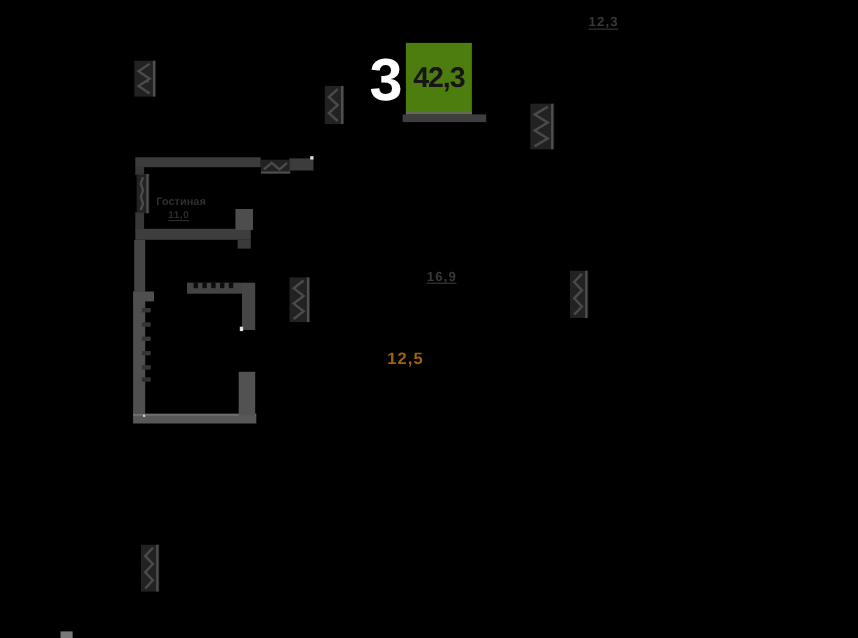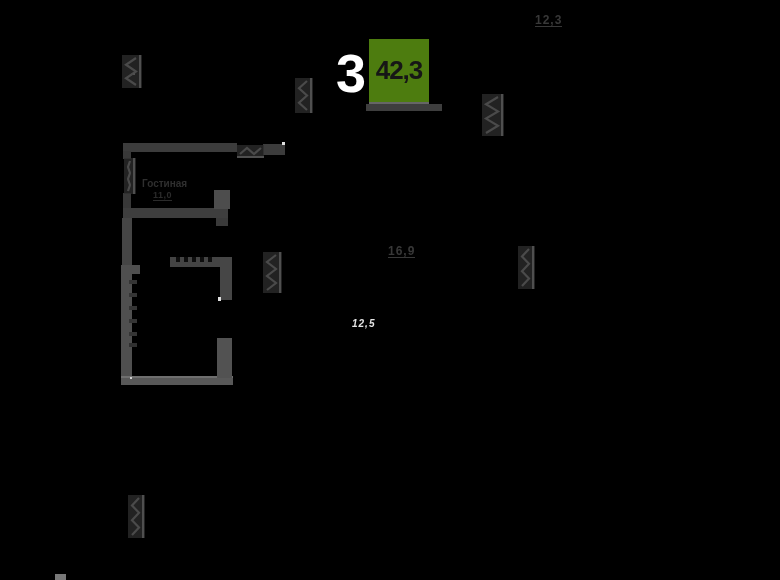--- a/index.html
+++ b/index.html
@@ -101,21 +101,21 @@
       </svg>
       <svg width="27" height="13" style="position: absolute; left: 237px; top: 145px;">
         <rect x="0" y="0" width="27" height="13" fill="#2e2e2e" opacity="0.75"></rect>
         <line x1="0" y1="12" x2="27" y2="12" stroke="#4f4f4f" stroke-width="2"></line>
         <polyline points="3,9 10,3 17,9 24,3" fill="none" stroke="#4f4f4f" stroke-width="2.2" opacity="0.9"></polyline>
       </svg>
       <div class="plan-label" style="left: 142px; top: 179px; font-size: 10px; color: rgb(47, 47, 47); font-weight: 600; letter-spacing: 0px;">Гостиная</div>
       <div class="plan-label" style="left: 153px; top: 191px; font-size: 9px; color: rgb(43, 43, 43); font-weight: 600; letter-spacing: 0.5px; border-bottom: 1.5px solid rgb(43, 43, 43);">11,0</div>
       <div class="plan-label" style="left: 388px; top: 229px; font-size: 12px; color: rgb(56, 56, 56); font-weight: 700; letter-spacing: 1px; border-bottom: 1.5px solid rgb(56, 56, 56); margin-top: 16px;">16,9</div>
       <div class="plan-label" style="left: 535px; top: 14px; font-size: 12px; color: rgb(56, 56, 56); font-weight: 700; letter-spacing: 1px; border-bottom: 1.5px solid rgb(56, 56, 56);">12,3</div>
-      <div class="plan-label" style="left: 352px; top: 319px; font-size: 10px; color: #e5e5e5; font-weight: 700; letter-spacing: 1px; font-style: italic;">12,5</div>
+      <div class="plan-label" style="left: 352px; top: 319px; font-size: 15px; color: #a16207; font-weight: 700; letter-spacing: 1px;">12,5</div>
     </div>
 
   <div class="badge-rooms">3</div>
 
   <div class="badge-box">
     <div class="badge-cell top">42,3</div>
   </div>
 
   <div class="badge-shadow"></div>
 </div>

